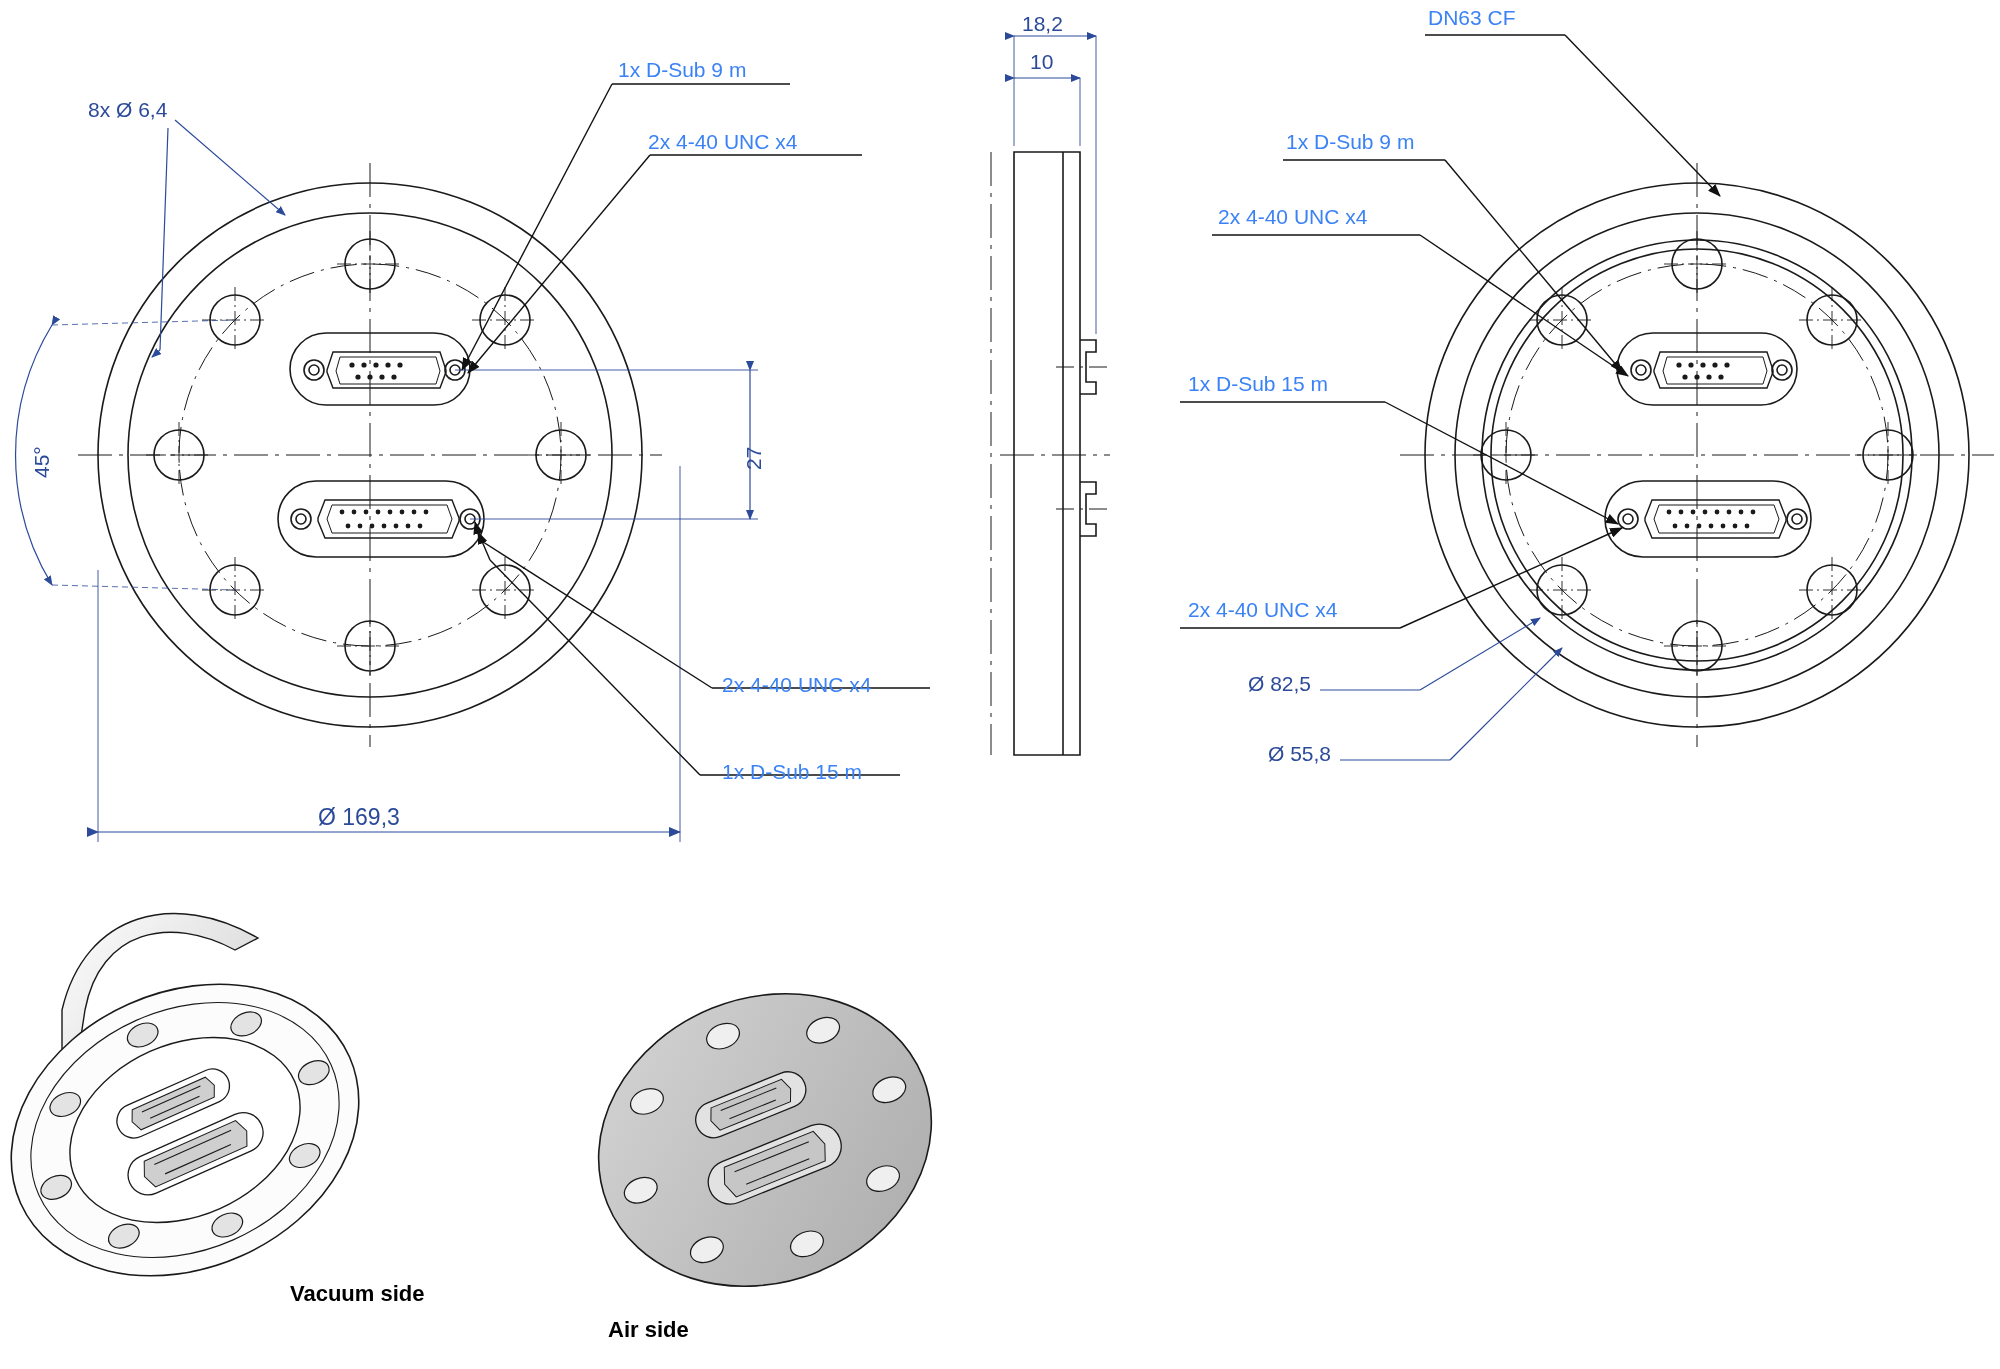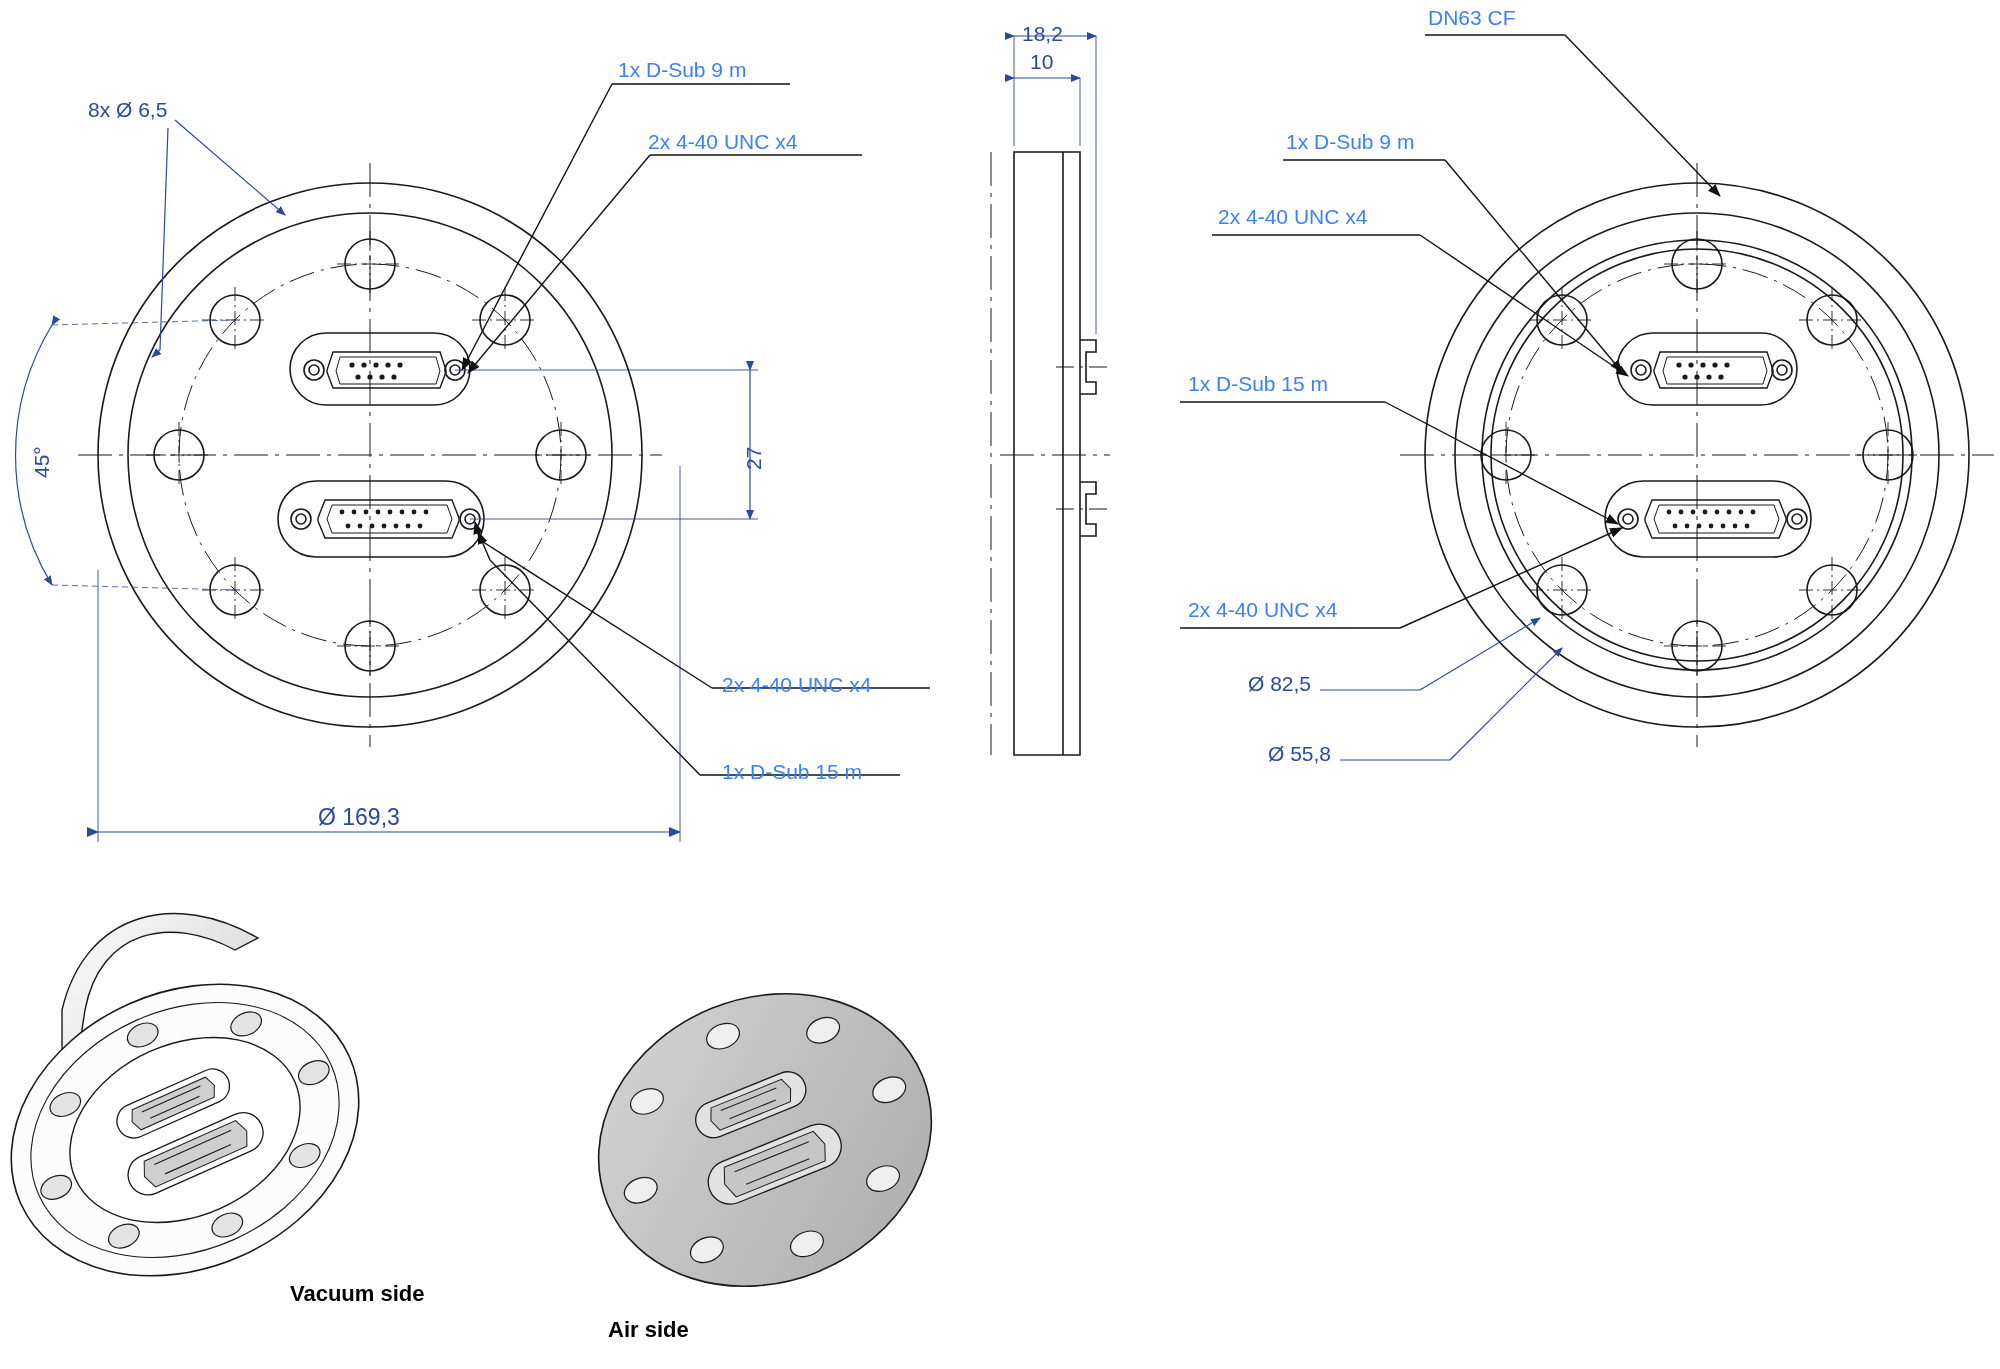--- a/index.html
+++ b/index.html
@@ -394,37 +394,37 @@
         <rect x="-70" y="4" width="140" height="44" rx="22" fill="#e2e2e2" stroke="#1a1a1a" stroke-width="1.3"></rect>
         <path d="M-48,10 L48,10 L54,26 L48,42 L-48,42 L-54,26 Z" fill="#c6c6c6" stroke="#1a1a1a" stroke-width="1"></path>
         <g stroke="#1a1a1a" stroke-width="1">
           <line x1="-40" y1="18" x2="40" y2="18"></line>
           <line x1="-34" y1="34" x2="34" y2="34"></line>
         </g>
       </g>
     </g>
   </svg>
 
-  <div class="lbl blue" style="left:88px; top:98px;">8x  Ø 6,5</div>
+  <div class="lbl blue" style="left:88px; top:98px;">8x  Ø 6,4</div>
 
   <div class="lbl blue rot90" style="left:30px; top:478px;">45°</div>
 
   <div class="lbl" style="left:618px; top:58px;">1x D-Sub 9 m</div>
 
   <div class="lbl" style="left:648px; top:130px;">2x 4-40 UNC x4</div>
 
   <div class="lbl blue rot90" style="left:742px; top:470px;">27</div>
 
   <div class="lbl" style="left:722px; top:673px;">2x 4-40 UNC x4</div>
 
   <div class="lbl" style="left:722px; top:760px;">1x D-Sub 15 m</div>
 
   <div class="lbl blue" style="left:318px; top:805px; font-size:23px;">Ø 169,3</div>
 
-  <div class="lbl blue" style="left:1022px; top:22px;">18,2</div>
+  <div class="lbl blue" style="left:1022px; top:12px;">18,2</div>
 
   <div class="lbl blue" style="left:1030px; top:50px;">10</div>
 
   <div class="lbl" style="left:1428px; top:6px;">DN63 CF</div>
 
   <div class="lbl" style="left:1286px; top:130px;">1x D-Sub 9 m</div>
 
   <div class="lbl" style="left:1218px; top:205px;">2x 4-40 UNC x4</div>
 
   <div class="lbl" style="left:1188px; top:372px;">1x D-Sub 15 m</div>

